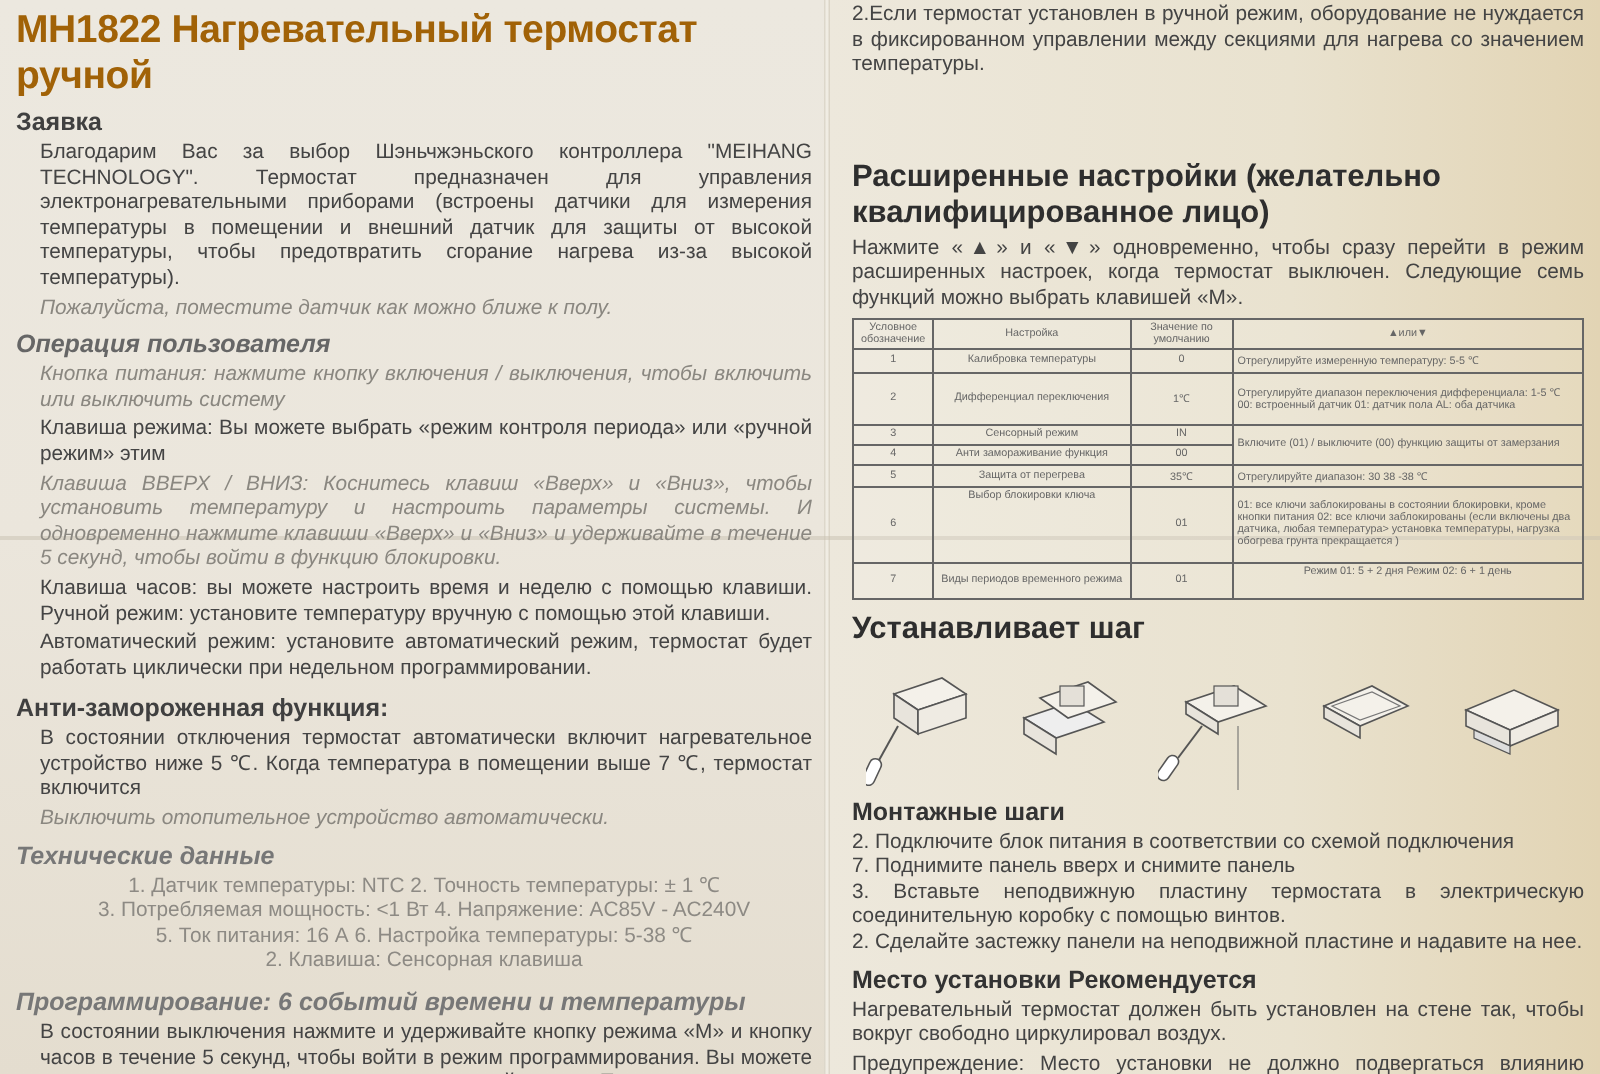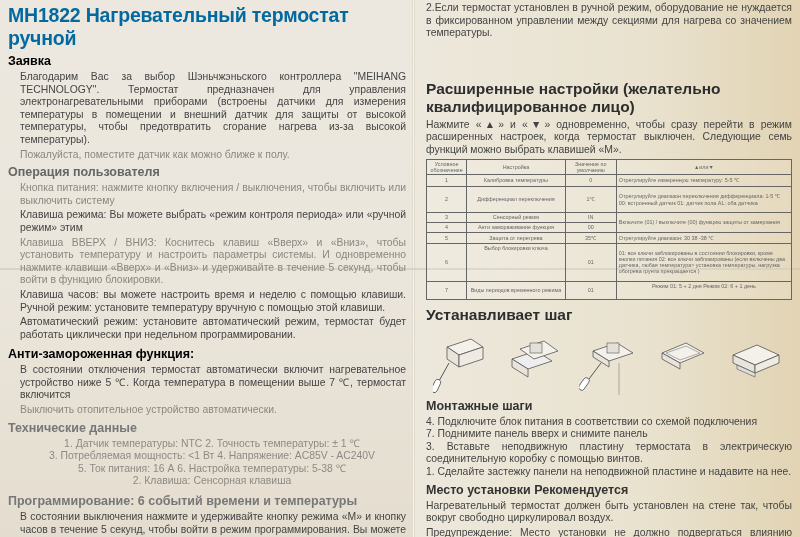--- a/index.html
+++ b/index.html
@@ -5,26 +5,26 @@
   html,body{margin:0;padding:0;}
   body{width:800px;height:537px;overflow:hidden;background:#e9e4d8;font-family:"Liberation Sans",sans-serif;color:#333;position:relative;}
   .paper{position:absolute;top:0;bottom:0;}
   .left{left:0;width:414px;background:linear-gradient(180deg,#ece8df 0%,#ebe6dc 50%,#e4ddcf 100%);}
   .right{left:414px;width:386px;background:linear-gradient(90deg,#ede8dc 0%,#e9e2cf 60%,#e2d4b4 100%);}
   .fold{position:absolute;top:0;bottom:0;left:412px;width:3px;background:linear-gradient(90deg,#d8d2c4,#f5f2ea,#d6cfc0);}
   .hfold{position:absolute;left:0;right:0;top:268px;height:2px;background:rgba(200,192,176,0.5);}
   .col{position:absolute;}
   .lc{left:8px;top:4px;width:398px;}
   .rc{left:426px;top:2px;width:366px;}
-  h1{font-size:19.5px;margin:0 0 4px 0;color:#0369a1;font-weight:bold;letter-spacing:-0.2px;}
-  h2{font-size:12.5px;margin:4px 0 3px 0;color:#000000;font-weight:bold;}
+  h1{font-size:19.5px;margin:0 0 4px 0;color:#a16207;font-weight:bold;letter-spacing:-0.2px;}
+  h2{font-size:12.5px;margin:4px 0 3px 0;color:#404040;font-weight:bold;}
   h2.big{font-size:15.5px;color:#2e2e2e;margin-top:40px;}
   p{font-size:10.4px;line-height:12.6px;margin:0 0 2px 0;text-align:justify;color:#444;}
   p.ind{padding-left:12px;}
-  .faded{color:#8a8780;}
+  .faded{color:#8a8780;font-style:italic;}
   .spec{font-size:10.4px;line-height:12.6px;color:#8d8a84;margin-left:10px;text-align:center;}
   table{border-collapse:collapse;width:100%;background:rgba(255,255,255,0.12);}
   td,th{border:1px solid #666;font-size:5.4px;color:#666;padding:1px 2px;text-align:center;font-weight:normal;}
   td.l{text-align:left;}
   .steps{display:flex;justify-content:space-around;align-items:flex-end;height:68px;margin:2px 0;}
   .step{position:relative;width:60px;height:62px;}
   .ol{font-size:10.4px;line-height:12.6px;color:#444;margin:0;padding:0;list-style:none;}
   .ol li{text-align:justify;}
 </style>
 </head>
@@ -152,24 +152,24 @@
     <svg class="step" viewBox="0 0 60 62">
       <polygon points="8,22 32,12 54,22 30,32" fill="#f4f1ea" stroke="#555" stroke-width="0.8"></polygon>
       <polygon points="8,22 30,32 30,40 8,30" fill="#e8e4dc" stroke="#555" stroke-width="0.8"></polygon>
       <polygon points="30,32 54,22 54,30 30,40" fill="#efebe3" stroke="#555" stroke-width="0.8"></polygon>
       <polygon points="12,32 30,40 30,44 12,36" fill="#ddd" stroke="#555" stroke-width="0.6"></polygon>
     </svg>
   </div>
 
   <h2 style="color:#333">Монтажные шаги</h2>
   <ul class="ol">
-    <li>4. Подключите блок питания в соответствии со схемой подключения</li>
+    <li>2. Подключите блок питания в соответствии со схемой подключения</li>
     <li>7. Поднимите панель вверх и снимите панель</li>
     <li>3. Вставьте неподвижную пластину термостата в электрическую соединительную коробку с помощью винтов.</li>
-    <li>1. Сделайте застежку панели на неподвижной пластине и надавите на нее.</li>
+    <li>2. Сделайте застежку панели на неподвижной пластине и надавите на нее.</li>
   </ul>
 
   <h2 style="color:#333;margin-top:4px">Место установки Рекомендуется</h2>
   <p>Нагревательный термостат должен быть установлен на стене так, чтобы вокруг свободно циркулировал воздух.</p>
   <p>Предупреждение: Место установки не должно подвергаться влиянию другого источника тепла (например, солнечного света), потока воздуха через двери и окна или температуры наружной стены.</p>
 
   <h2 style="color:#333;font-size:13.5px">Распространенная обработка ошибок</h2>
 
 </div>
 

